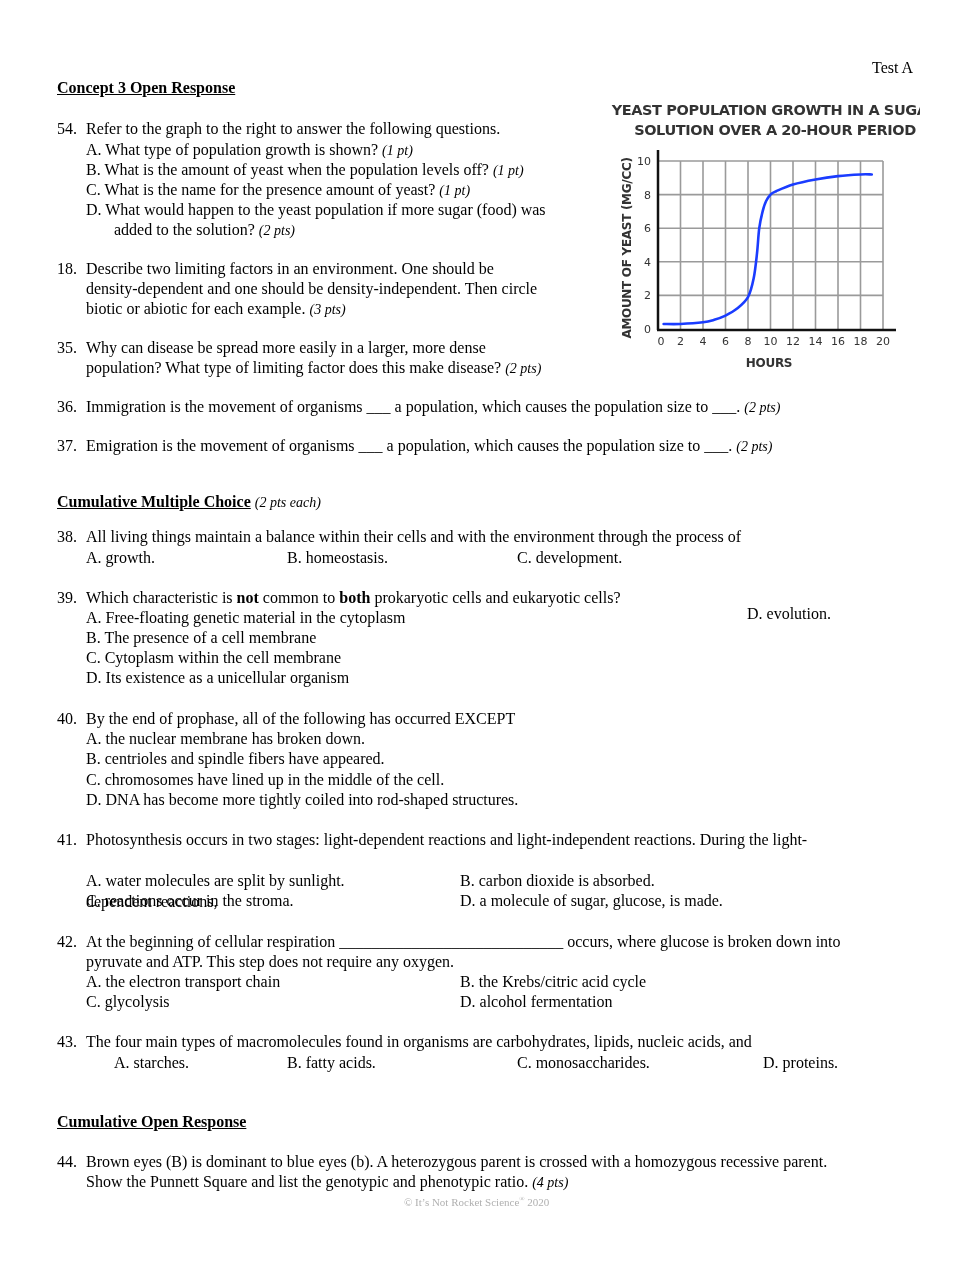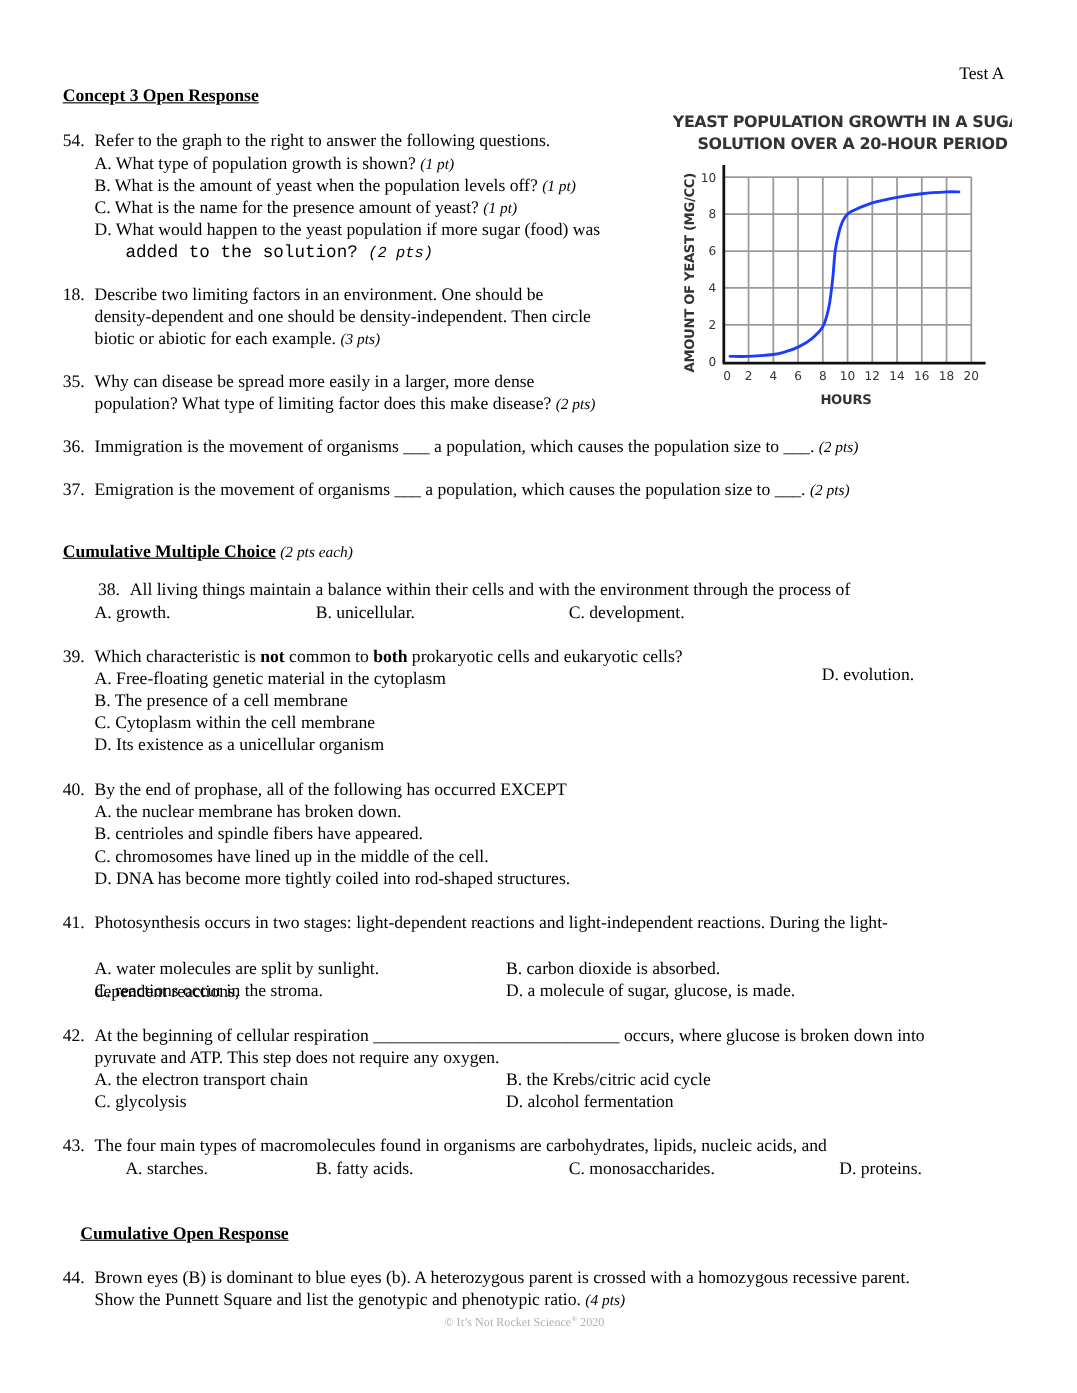--- a/index.html
+++ b/index.html
@@ -4,21 +4,21 @@
 <style>
   html, body { margin: 0; padding: 0; background: #ffffff; }
   body { width: 979px; height: 1266px; position: relative; overflow: hidden;
          font-family: "Liberation Serif", serif; font-size: 16px; color: #000; }
   .abs { position: absolute; white-space: nowrap; }
   .line { position: absolute; white-space: nowrap; line-height: 20px; }
   .hdr { font-weight: bold; text-decoration: underline; }
   .pts { font-style: italic; font-size: 14px; }
   .num { display: inline-block; width: 29px; }
   .ind { left: 86px; }
-  .ind2 { left: 114px; font-family: Liberation Mono, monospace; }
+  .ind2 { left: 114px; }
   .opt { position: absolute; white-space: nowrap; line-height: 20px; }
   .footer { color: #b0b0b0; font-size: 11px; }
   .footer sup { font-size: 7px; }
   #chart { position: absolute; left: 600px; top: 90px; width: 320px; height: 290px; }
   .ctitle { font-family: "DejaVu Sans", sans-serif; font-weight: bold; font-size: 14.5px; fill: #333; letter-spacing: -0.4px; }
   .ctick { font-family: "DejaVu Sans", sans-serif; font-size: 11px; fill: #333; }
   .clabel { font-family: "DejaVu Sans", sans-serif; font-weight: bold; font-size: 12px; fill: #333; letter-spacing: -0.3px; }
 </style>
 </head>
 <body>
@@ -95,23 +95,23 @@
   <line x1="658" y1="150" x2="658" y2="330" stroke="#111" stroke-width="2.5"></line>
   <line x1="657" y1="330" x2="896" y2="330" stroke="#111" stroke-width="2.5"></line>
   <path id="curve" fill="none" stroke="#1a3cff" stroke-width="2.6" stroke-linecap="round" d="M663.625,323.96 C666.4375,323.96 673.9375,324.24 680.5,323.96 C687.0625,323.67999999999995 697.375,322.97999999999996 703,322.28 C708.625,321.58 710.5,320.88 714.25,319.76 C718,318.64 721.75,317.38 725.5,315.56 C729.25,313.74 733,311.91999999999996 736.75,308.84 C740.5,305.76 745.1875,302.12 748,297.08 C750.8125,292.03999999999996 752.125,285.88 753.625,278.6 C755.125,271.32000000000005 756.0625,261.79999999999995 757,253.39999999999998 C757.9375,244.99999999999997 758.3125,235.2 759.25,228.2 C760.1875,221.2 761.5,215.88 762.625,211.4 C763.75,206.92000000000002 764.6875,204.12 766,201.32 C767.3125,198.51999999999998 768.8125,196.28 770.5,194.6 C772.1875,192.92 772.375,192.92000000000002 776.125,191.24 C779.875,189.56 786.4375,186.48000000000002 793,184.52 C799.5625,182.56 808,180.88 815.5,179.48 C823,178.07999999999998 830.5,176.96 838,176.12 C845.5,175.28 854.875,174.72 860.5,174.44 C866.125,174.16 869.875,174.44 871.75,174.44"></path>
   <text class="clabel" x="769" y="367" text-anchor="middle">HOURS</text>
   <text class="clabel" x="631" y="248" text-anchor="middle" transform="rotate(-90 631 248)">AMOUNT OF YEAST (MG/CC)</text>
 </svg>
 
 <div class="abs" style="left:57px; top:493px;"><span class="hdr">Cumulative Multiple Choice</span> <span class="pts">(2 pts each)</span></div>
 
 <div>
-  <div class="line" style="left:57px; top:527px;margin-left:32px;"><span class="num">38.</span><span>All living things maintain a balance within their cells and with the environment through the process of</span></div>
+  <div class="line" style="left:57px; top:527px;"><span class="num">38.</span><span>All living things maintain a balance within their cells and with the environment through the process of</span></div>
   <div class="opt" style="left:86px; top:548px;">A. growth.</div>
-  <div class="opt" style="left:287px; top:548px;">B. unicellular.</div>
+  <div class="opt" style="left:287px; top:548px;">B. homeostasis.</div>
   <div class="opt" style="left:517px; top:548px;">C. development.</div>
   <div class="opt" style="left:747px; top:568px;margin-top:36px;">D. evolution.</div>
 </div>
 
 <div>
   <div class="line" style="left:57px; top:588px;"><span class="num">39.</span><span>Which characteristic is </span><b>not</b><span> common to </span><b>both</b><span> prokaryotic cells and eukaryotic cells?</span></div>
   <div class="opt" style="left:86px; top:608px;">A. Free-floating genetic material in the cytoplasm</div>
   <div class="opt" style="left:86px; top:628px;">B. The presence of a cell membrane</div>
   <div class="opt" style="left:86px; top:648px;">C. Cytoplasm within the cell membrane</div>
   <div class="opt" style="left:86px; top:668px;">D. Its existence as a unicellular organism</div>
@@ -144,20 +144,20 @@
 </div>
 
 <div>
   <div class="line" style="left:57px; top:1032px;"><span class="num">43.</span><span>The four main types of macromolecules found in organisms are carbohydrates, lipids, nucleic acids, and</span></div>
   <div class="opt" style="left:86px; top:1053px;margin-left:28px;">A. starches.</div>
   <div class="opt" style="left:287px; top:1053px;">B. fatty acids.</div>
   <div class="opt" style="left:517px; top:1053px;">C. monosaccharides.</div>
   <div class="opt" style="left:747px; top:1053px;margin-left:16px;">D. proteins.</div>
 </div>
 
-<div class="abs hdr" style="left:57px; top:1113px;margin-left:16px;">Cumulative Open Response</div>
+<div class="abs hdr" style="left:57px; top:1113px;">Cumulative Open Response</div>
 
 <div>
   <div class="line" style="left:57px; top:1152px;"><span class="num">44.</span><span>Brown eyes (B) is dominant to blue eyes (b).  A heterozygous parent is crossed with a homozygous recessive parent.</span></div>
   <div class="line ind" style="top:1172px;"><span>Show the Punnett Square and list the genotypic and phenotypic ratio.</span> <span class="pts">(4 pts)</span></div>
 </div>
 
 <div class="abs footer" style="left:404px; top:1195px;"><span>© It’s Not Rocket Science</span><sup>®</sup><span> 2020</span></div>
 
 </body></html>

